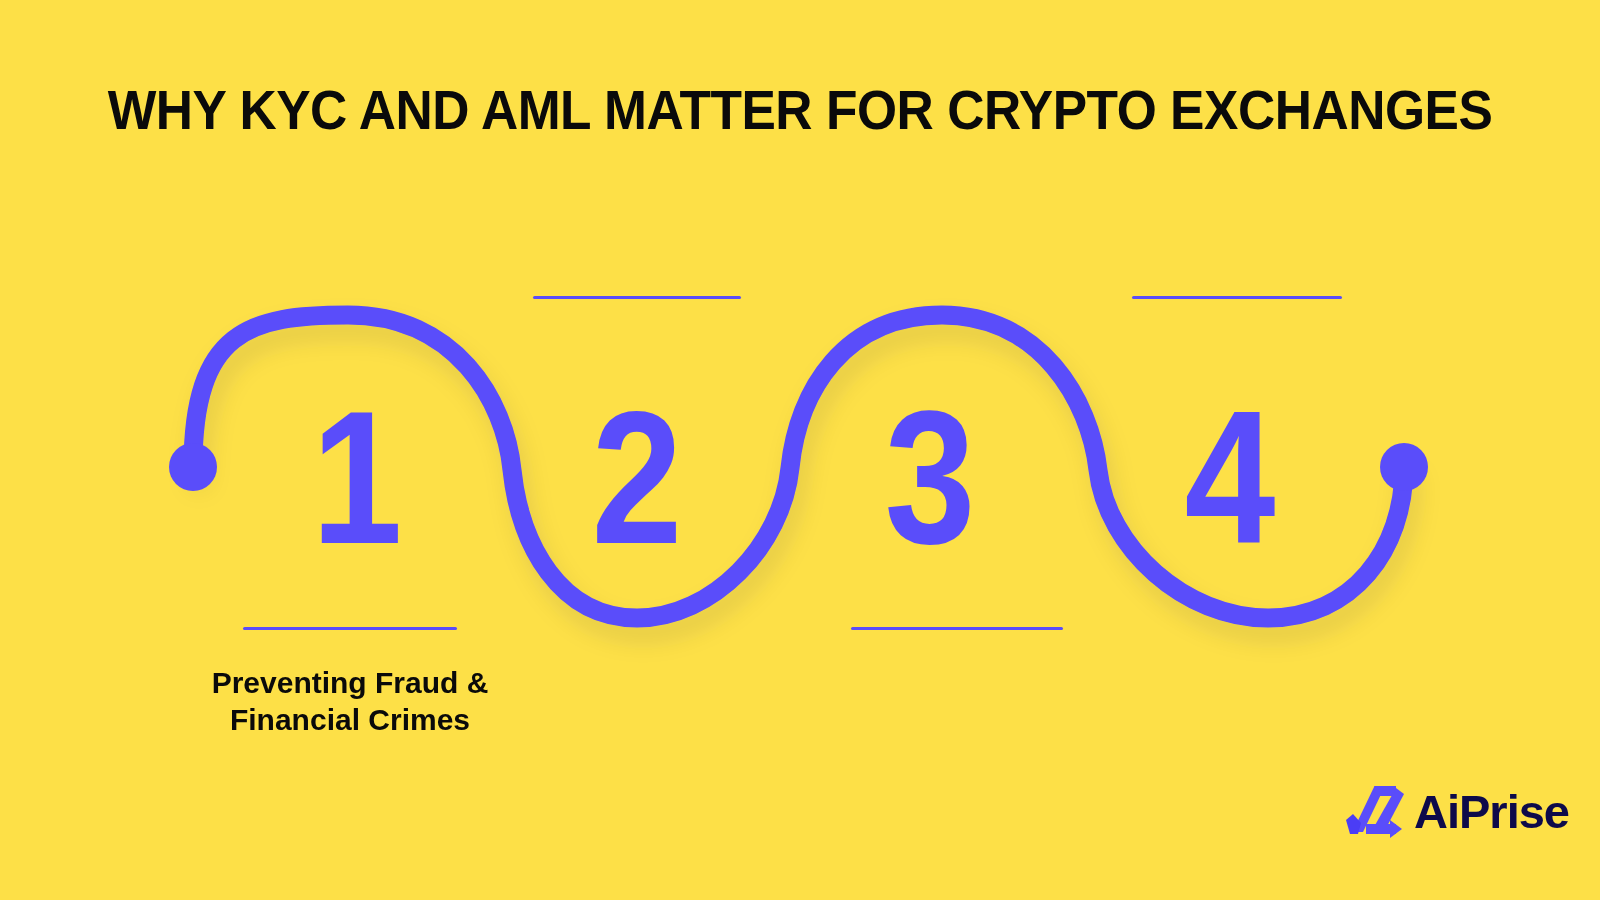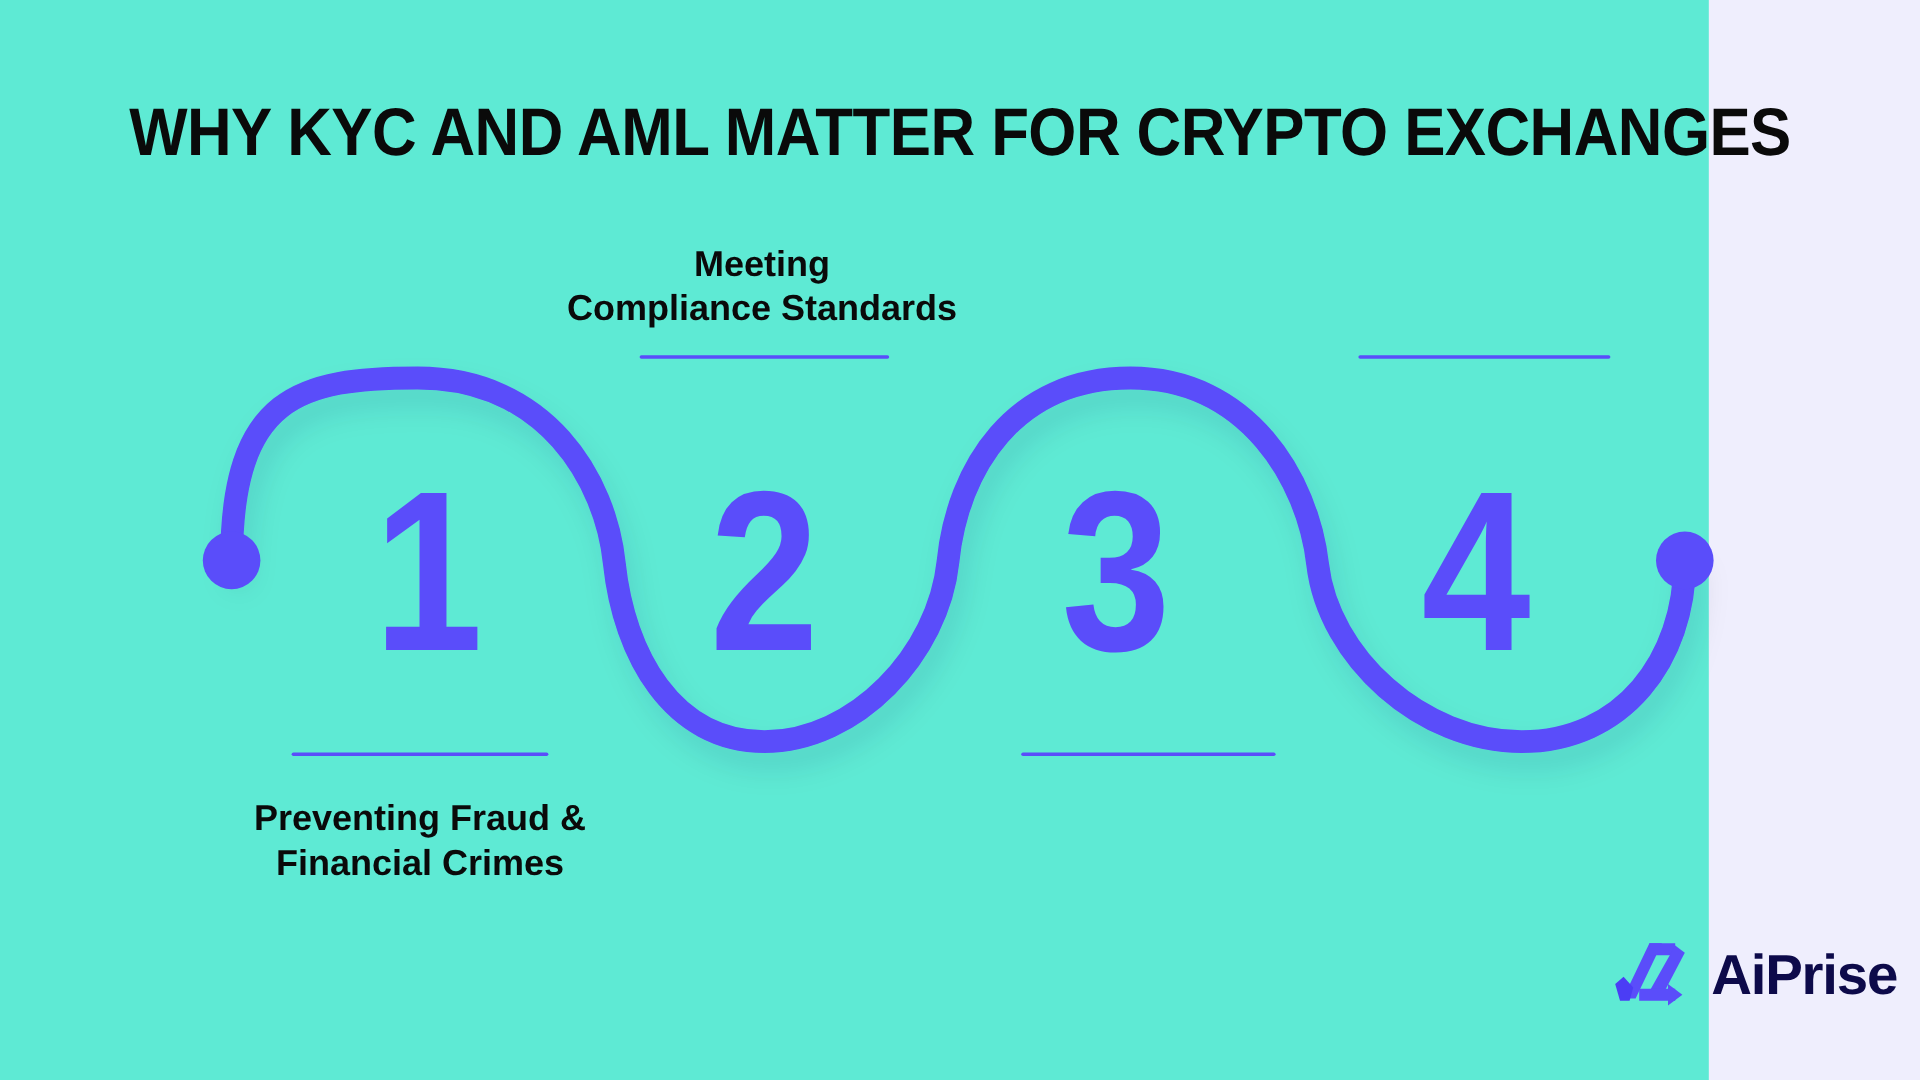--- a/index.html
+++ b/index.html
@@ -8,23 +8,23 @@
   }
   body {
     width: 1600px;
     height: 900px;
     background: #efeefd;
     font-family: "Liberation Sans", sans-serif;
     overflow: hidden;
   }
   #canvas {
     position: relative;
-    width: 1424px;
+    width: 1600px;
     height: 900px;
-    background: #5eead4;
+    background: #fde047;
   }
 
   
   #page-title {
     position: absolute;
     left: 0;
     top: 78px;
     width: 1600px;
     text-align: center;
     font-family: "Liberation Sans", sans-serif;
@@ -101,21 +101,21 @@
   #step-label-4 { left: 1044px; top: 202px; width: 404px; }
   #step-rule-4  { left: 1132px; top: 296px; width: 210px; }
 
   
   #brand-logo {
     position: absolute;
     left: 1344px;
     top: 782px;
     display: flex;
     align-items: center;
-    gap: 20px;
+    gap: 8px;
   }
   #brand-logo-mark {
     width: 62px;
     height: 58px;
     display: block;
   }
   #brand-logo-text {
     font-family: "Liberation Sans", sans-serif;
     font-weight: 700;
     font-size: 47px;
@@ -159,22 +159,20 @@
   <div class="step-number" id="step-number-3">3</div>
   <div class="step-number" id="step-number-4">4</div>
 
   <div class="step-rule" id="step-rule-1"></div>
   <div class="step-rule" id="step-rule-2"></div>
   <div class="step-rule" id="step-rule-3"></div>
   <div class="step-rule" id="step-rule-4"></div>
 
   <div class="step-label" id="step-label-1">Preventing Fraud &amp;
 Financial Crimes</div>
-  <div class="step-label" id="step-label-2">Meeting
-Compliance Standards</div>
 
   <div id="brand-logo">
     <svg id="brand-logo-mark" viewBox="0 0 62 58">
 
       <path d="M 30.5 4 L 41 4 L 19 50 L 8.5 50 Z" fill="#5a4dfa"></path>
 
       <path d="M 30.5 4 L 52 4 L 52 14 L 30.5 14 Z" fill="#5a4dfa"></path>
 
       <path d="M 52 6 L 60 12 L 40 50 L 30 45 Z" fill="#5a4dfa"></path>
 

